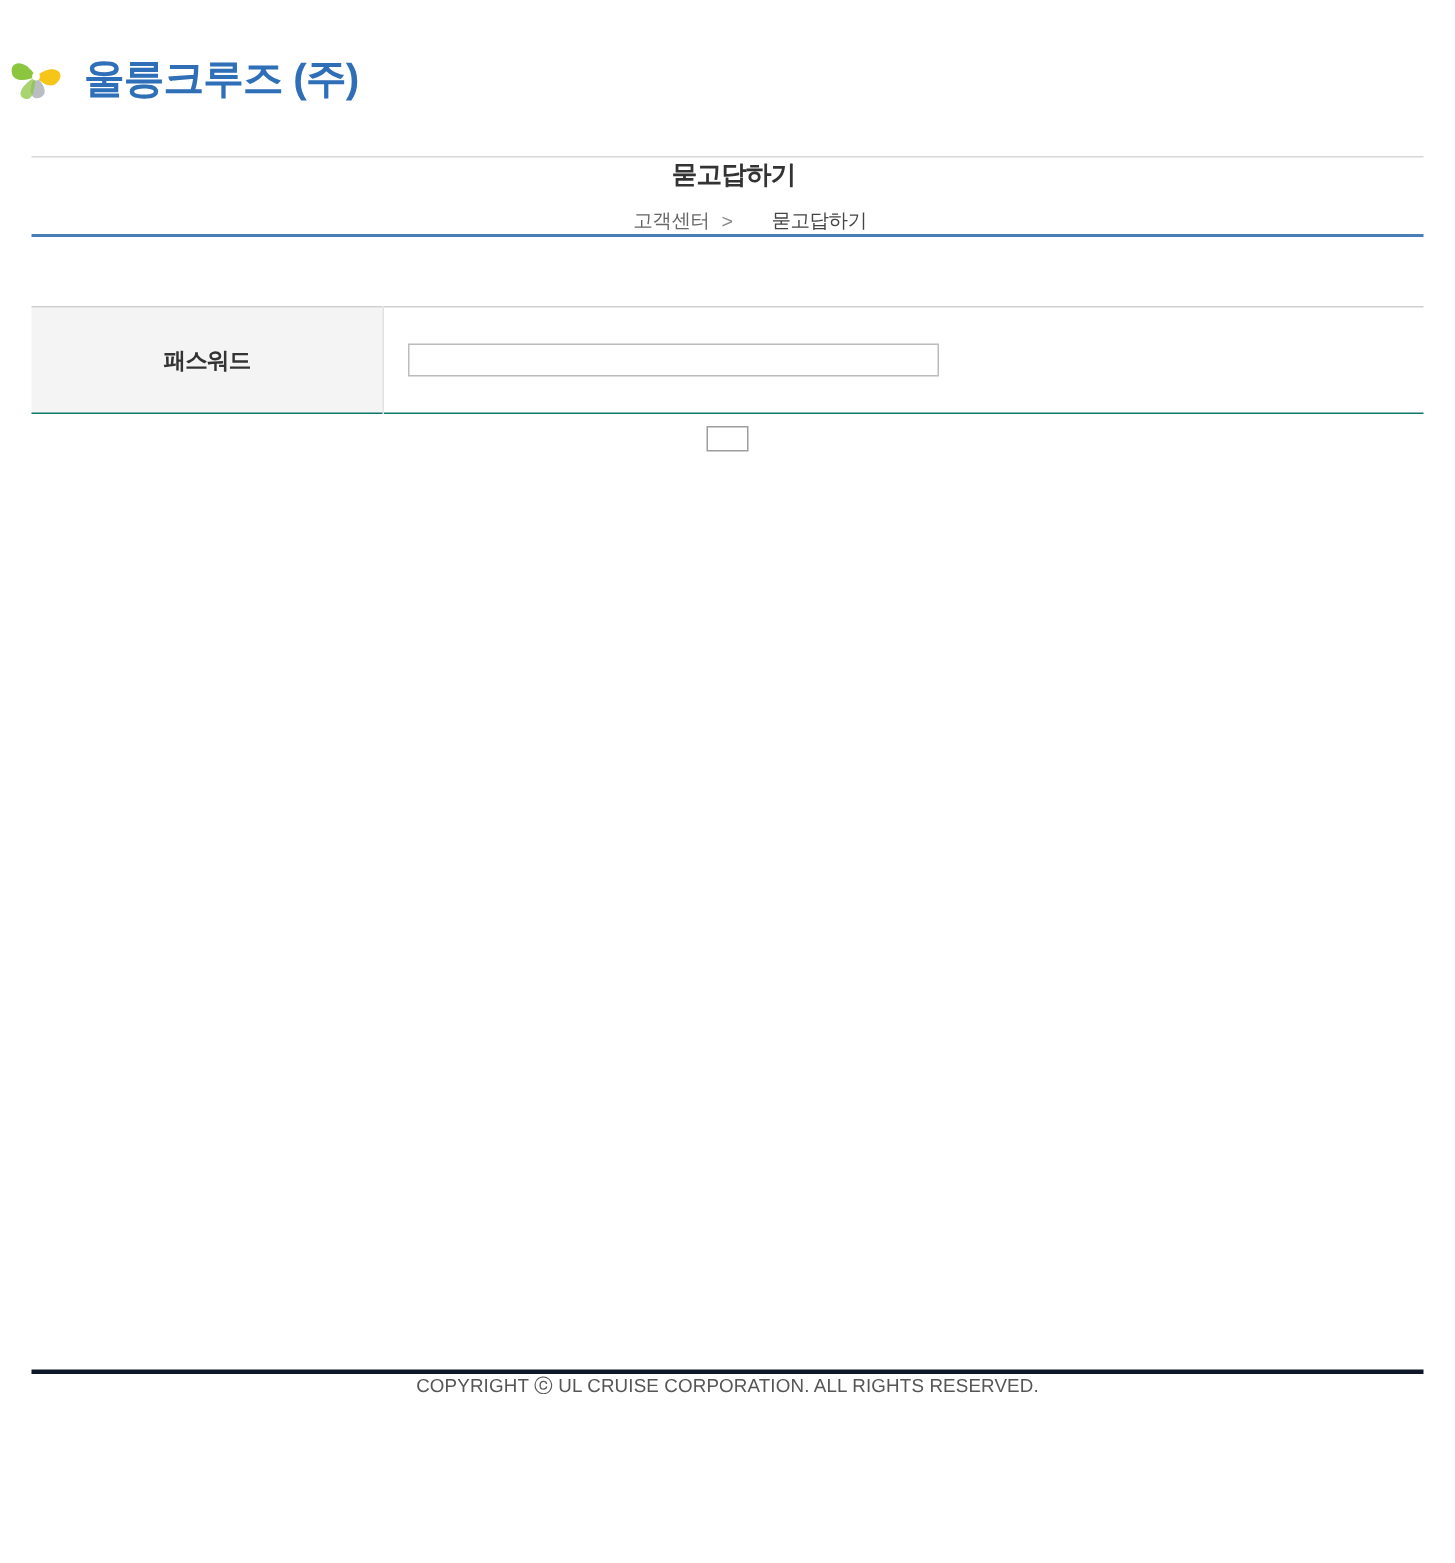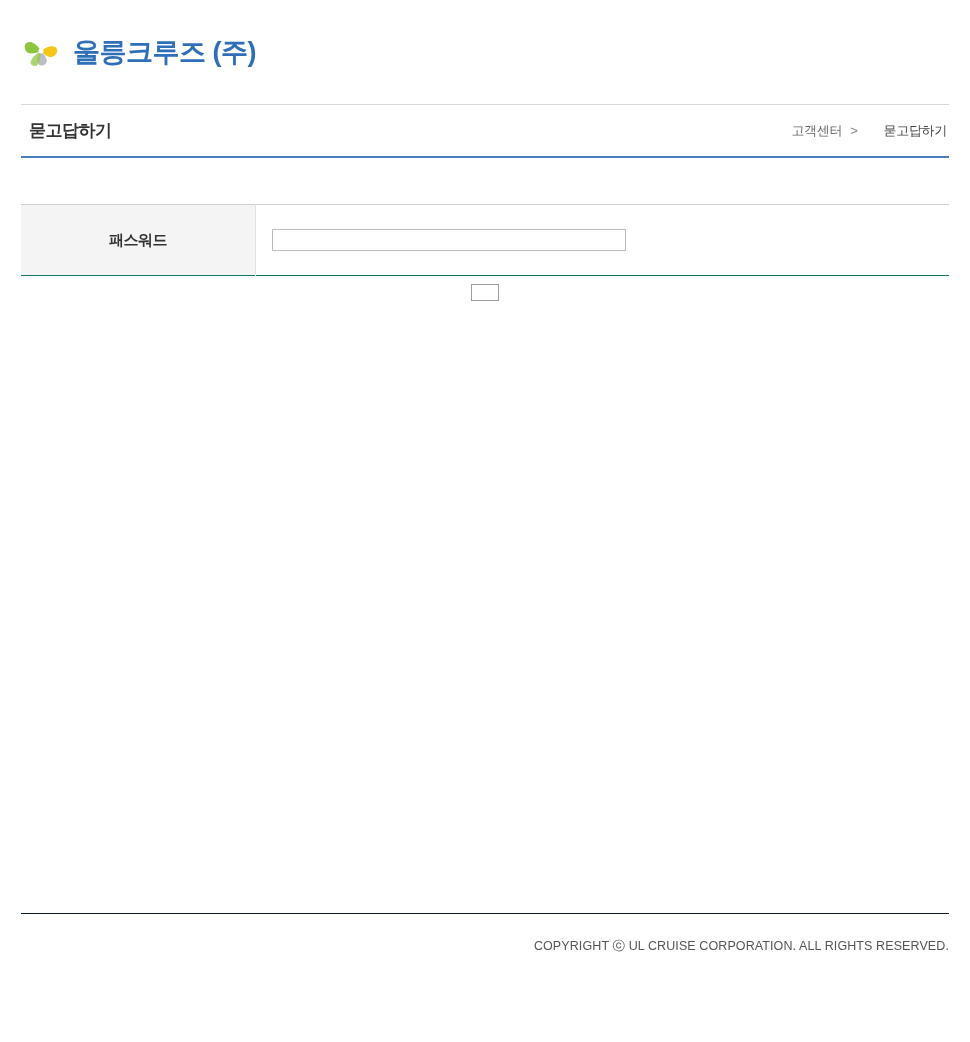--- a/index.html
+++ b/index.html
@@ -14,21 +14,21 @@
     font-family: "Liberation Sans", "DejaVu Sans", sans-serif;
     color: #333333;
     overflow: hidden;
     position: relative;
   }
 
   
   .site-header {
     height: 104px;
     box-sizing: border-box;
-    padding-left: 21px;
+    padding-left: 4px;
     display: flex;
     align-items: center;
   }
   .brand {
     display: flex;
     align-items: center;
     gap: 10px;
     text-decoration: none;
   }
   .brand-logo {
@@ -51,20 +51,21 @@
   .page-bar {
     position: relative;
     height: 54px;
     margin: 0 21px;
     border-top: 1px solid #d8d8d8;
     border-bottom: 2px solid #4a7ebb;
     box-sizing: border-box;
     display: flex;
     align-items: center;
     justify-content: space-between;
+    flex-direction: column;
   }
   .page-title {
     font-size: 17px;
     font-weight: bold;
     color: #333333;
     letter-spacing: -0.5px;
     padding-left: 8px;
   }
   .breadcrumb {
     font-size: 13px;
@@ -143,23 +144,22 @@
     padding: 0 4px;
     cursor: pointer;
   }
 
   
   .site-footer {
     position: absolute;
     left: 21px;
     right: 21px;
     top: 913px;
-    border-top: 1px solid #0f172a;
-    padding-top: 24px;
-    text-align: right;
+    border-top: 3px solid #0f172a;
+    text-align: center;
   }
   .copyright {
     font-size: 12.5px;
     color: #555555;
     letter-spacing: 0.1px;
   }
 </style>
 </head>
 <body>
 

